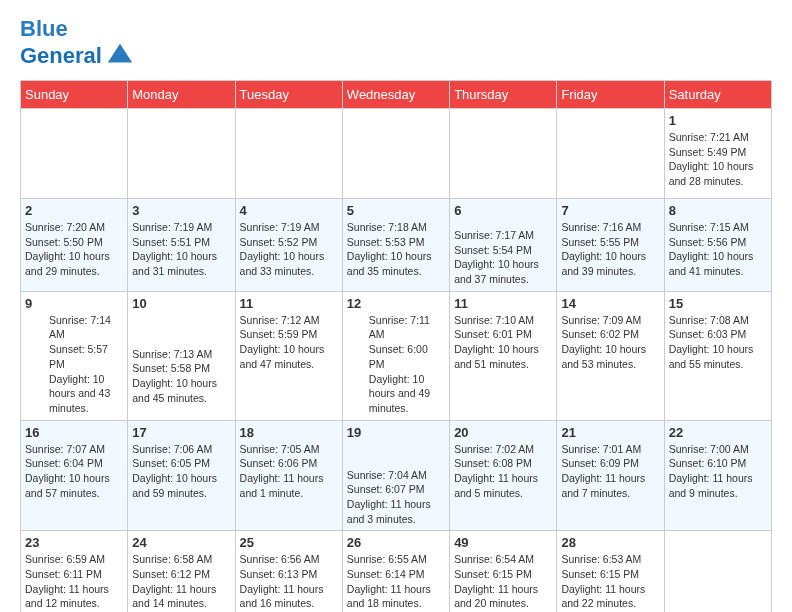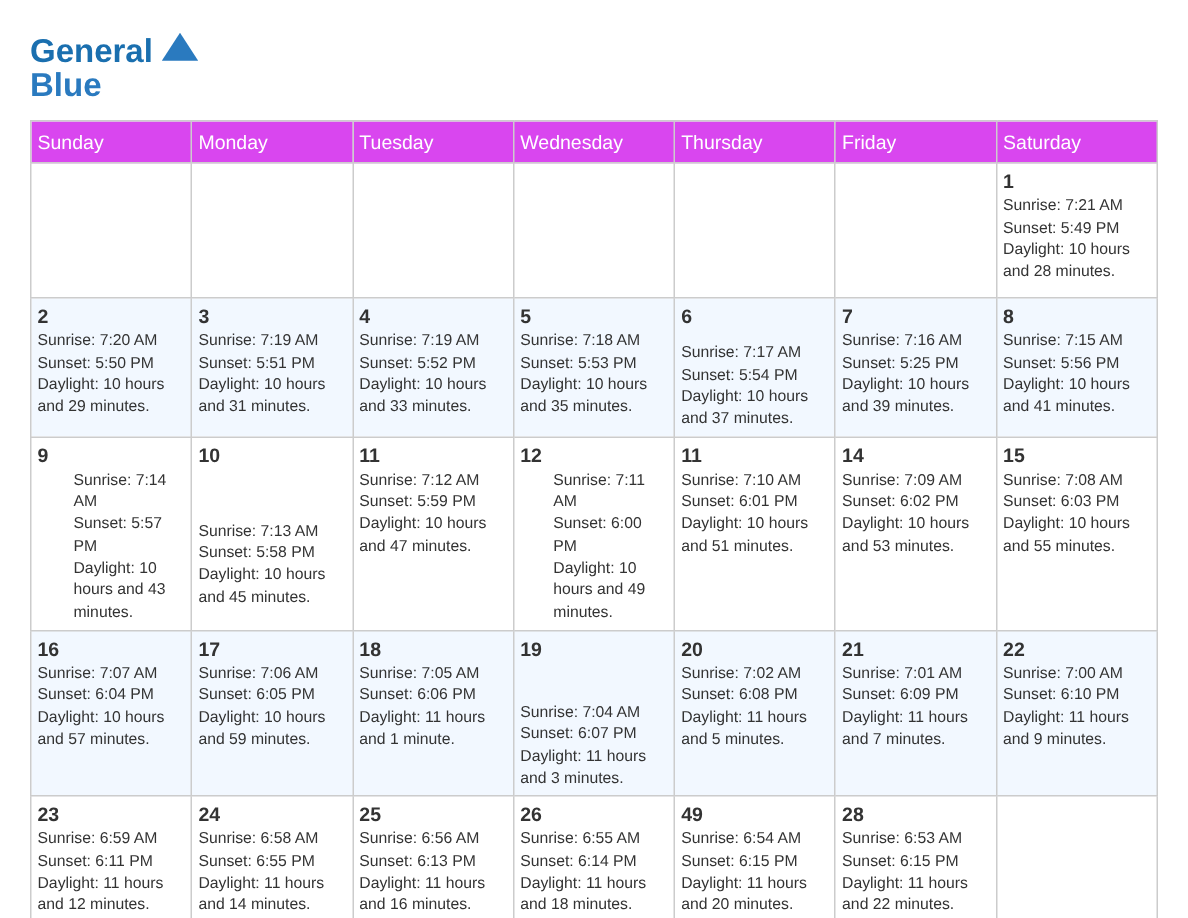--- a/index.html
+++ b/index.html
@@ -82,38 +82,38 @@
     .empty-cell {
       background: #f9f9f9;
     }
     tr:nth-child(even) td {
       background-color: #f2f8ff;
     }
     tr:nth-child(odd) td {
       background-color: #fff;
     }
     .calendar thead tr th {
-      background-color: #d946ef;
+      background-color: #ef4444;
     }
   </style>
 </head>
 <body>
 
 <div class="header">
   <div class="logo">
     <div>
+      <div style="font-size:22px; font-weight:bold; color:#2a7abf; margin-top:-4px;">Blue</div>
       <div style="display:flex; align-items:center;">
         <span class="logo-text">
           <span>General</span>
         </span>
         <svg class="logo-icon" viewBox="0 0 30 30">
           <polygon points="15,2 28,22 2,22" fill="#2a7abf"></polygon>
         </svg>
       </div>
-      <div style="font-size:22px; font-weight:bold; color:#2a7abf; margin-top:-4px;">Blue</div>
     </div>
   </div>
 </div>
 
 <table class="calendar">
   <thead>
     <tr>
     <th>Sunday</th>
         <th>Monday</th>
         <th>Tuesday</th>
@@ -165,21 +165,21 @@
         </td>
         <td>
           <span class="day-number">6</span>
           <div class="day-info" style="white-space: pre-line; margin-top: 10px;">Sunrise: 7:17 AM
 Sunset: 5:54 PM
 Daylight: 10 hours and 37 minutes.</div>
         </td>
         <td>
           <span class="day-number">7</span>
           <div class="day-info" style="white-space: pre-line;">Sunrise: 7:16 AM
-Sunset: 5:25 PM
+Sunset: 5:55 PM
 Daylight: 10 hours and 39 minutes.</div>
         </td>
         <td>
           <span class="day-number">8</span>
           <div class="day-info" style="white-space: pre-line;">Sunrise: 7:15 AM
 Sunset: 5:56 PM
 Daylight: 10 hours and 41 minutes.</div>
         </td>
       </tr>
       <tr>
@@ -273,21 +273,21 @@
       <tr>
         <td>
           <span class="day-number">23</span>
           <div class="day-info" style="white-space: pre-line;">Sunrise: 6:59 AM
 Sunset: 6:11 PM
 Daylight: 11 hours and 12 minutes.</div>
         </td>
         <td>
           <span class="day-number">24</span>
           <div class="day-info" style="white-space: pre-line;">Sunrise: 6:58 AM
-Sunset: 6:55 PM
+Sunset: 6:12 PM
 Daylight: 11 hours and 14 minutes.</div>
         </td>
         <td>
           <span class="day-number">25</span>
           <div class="day-info" style="white-space: pre-line;">Sunrise: 6:56 AM
 Sunset: 6:13 PM
 Daylight: 11 hours and 16 minutes.</div>
         </td>
         <td>
           <span class="day-number">26</span>

